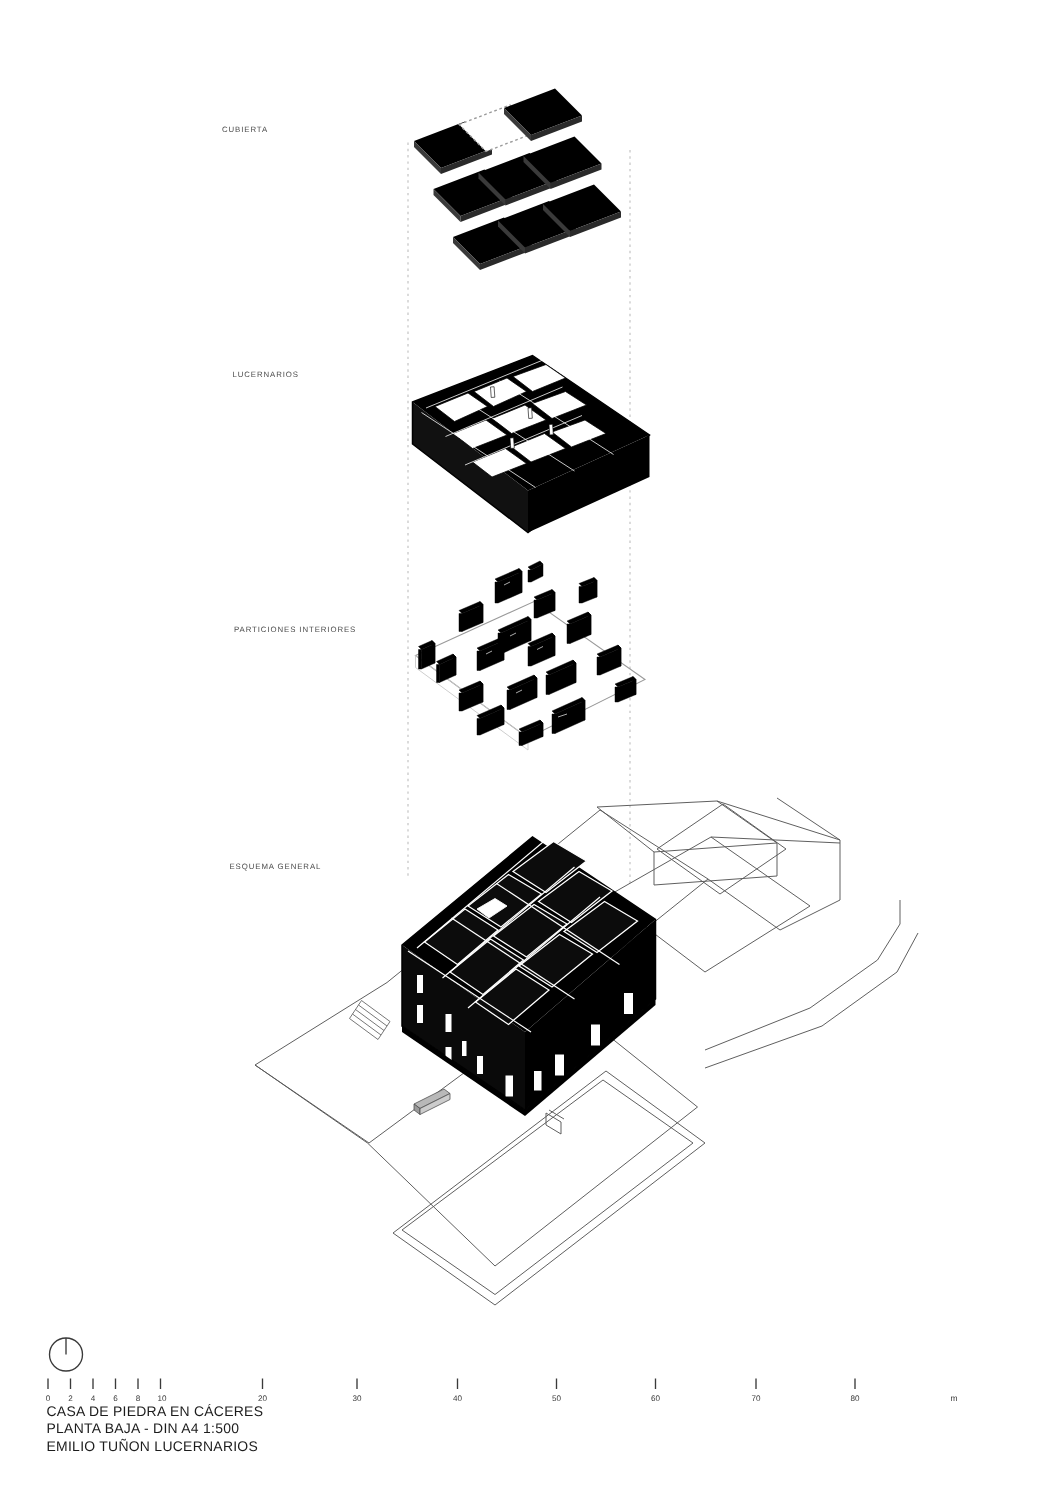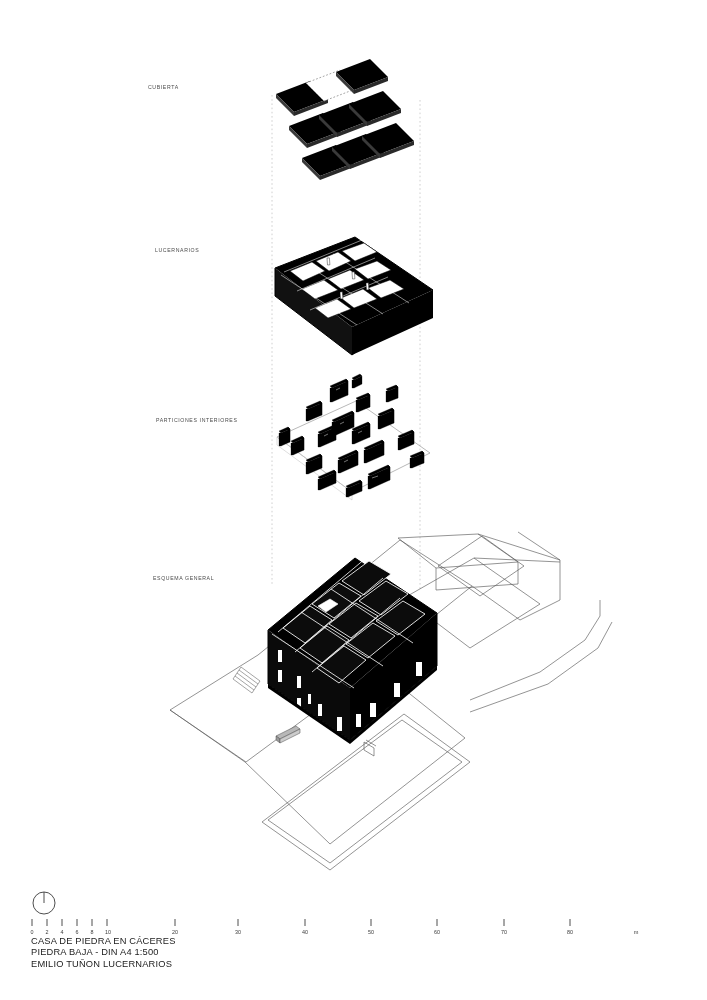--- a/index.html
+++ b/index.html
@@ -423,17 +423,17 @@
     </g>
   </svg>
 
   <div class="layer-label" id="label-cubierta">CUBIERTA</div>
   <div class="layer-label" id="label-lucernarios">LUCERNARIOS</div>
   <div class="layer-label" id="label-particiones">PARTICIONES INTERIORES</div>
   <div class="layer-label" id="label-esquema">ESQUEMA GENERAL</div>
 
   <div id="titleblock">
     <span class="title-line">CASA DE PIEDRA EN CÁCERES</span>
-    <span class="title-line">PIEDRA BAJA - DIN A4 1:500</span>
+    <span class="title-line">PLANTA BAJA - DIN A4 1:500</span>
     <span class="title-line">EMILIO TUÑON LUCERNARIOS</span>
   </div>
 
 </div>
 
 </body></html>

